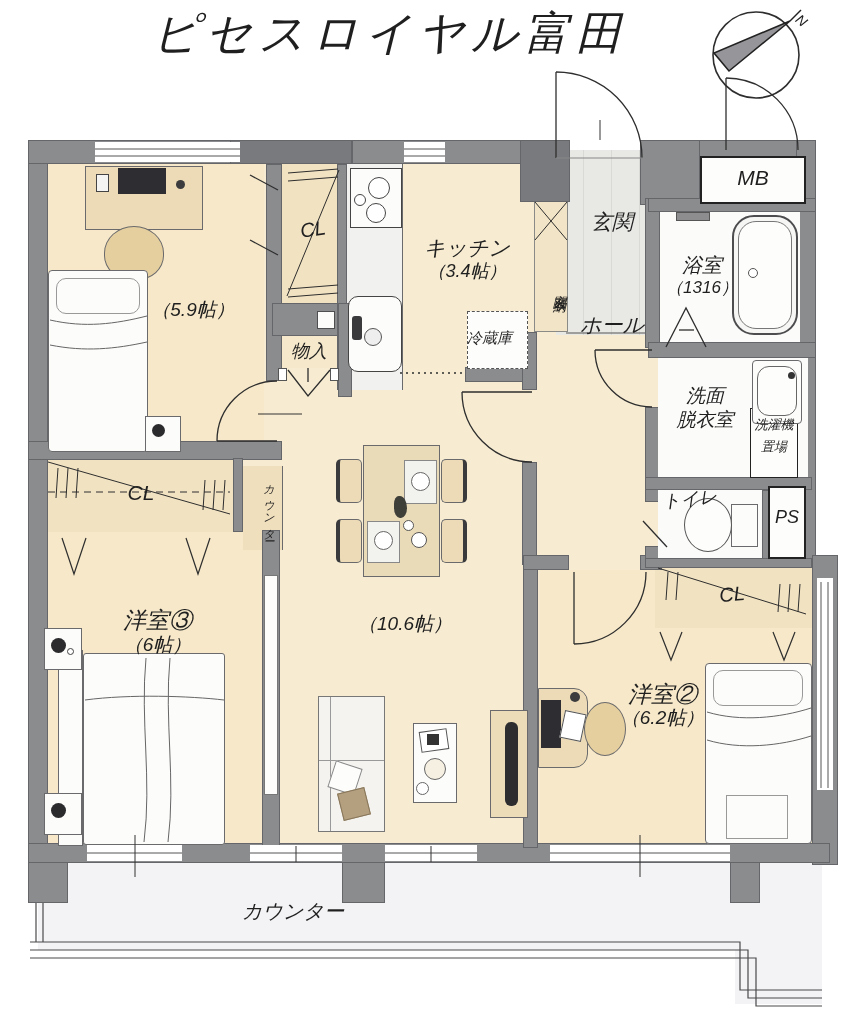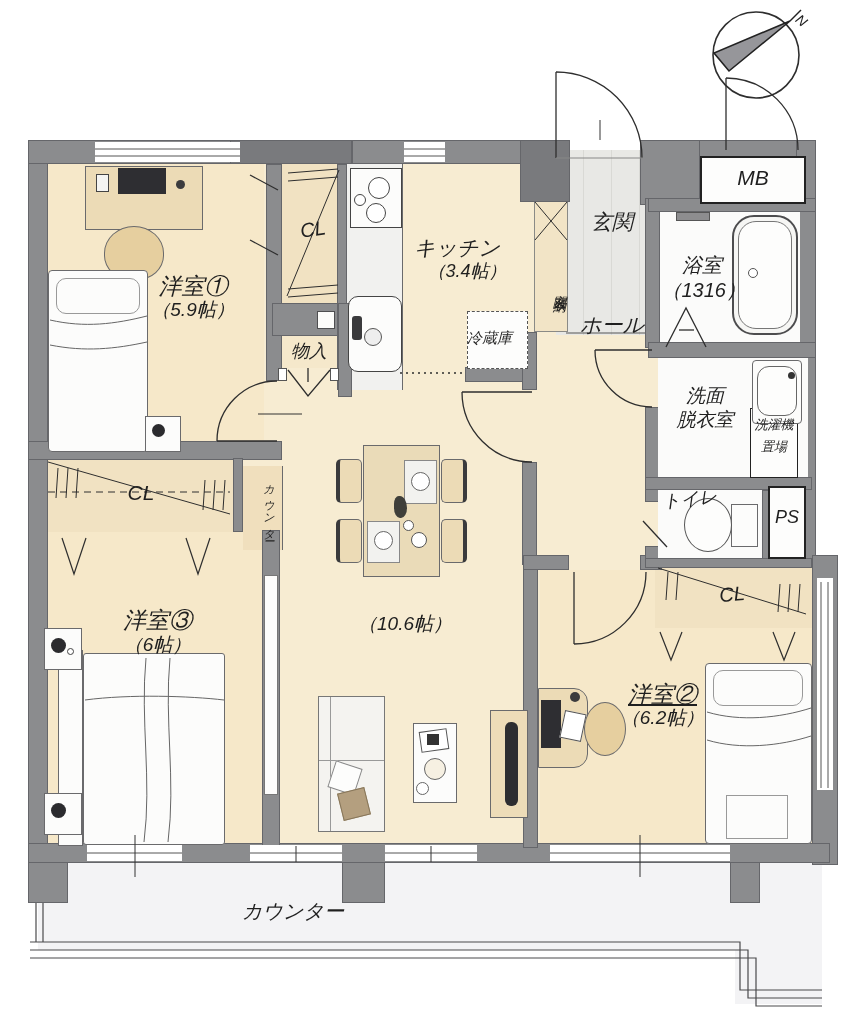--- a/index.html
+++ b/index.html
@@ -16,20 +16,21 @@
   .white{background:#fcfcfb;}
   .tan{background:#ecdbb6;}
   .outbox{position:absolute;box-sizing:border-box;background:#fdfdfc;border:2px solid #222;}
   svg.overlay{position:absolute;left:0;top:0;pointer-events:none;}
 </style>
 </head>
 <body>
 
 <div class="canvas">
 
+  <div class="lbl" style="left:140px;top:8px;width:500px;height:62px;font-size:46px;letter-spacing:6px;font-weight:500;">ピセスロイヤル富田</div>
 
   <svg class="abs" style="left:704px;top:6px;" width="120" height="104" viewBox="0 0 120 104">
     <circle cx="52" cy="49" r="43" fill="none" stroke="#2e2e2e" stroke-width="1.6"></circle>
     <polygon points="86,15 10,47 25,65" fill="#96969a" stroke="#222" stroke-width="1.6"></polygon>
     <line x1="86" y1="15" x2="97" y2="4" stroke="#222" stroke-width="1.4"></line>
     <text x="93" y="16" font-size="14" font-style="italic" fill="#1f1f1f" transform="rotate(40 93 12)">N</text>
   </svg>
 
   <div class="floor" style="left:48px;top:157px;width:766px;height:690px;background:#f7ecd2;"></div>
   <div class="floor" style="left:48px;top:164px;width:216px;height:278px;background:#f6e8c9;"></div>
@@ -292,42 +293,41 @@
       <path d="M146,658 C140,720 152,780 144,842"></path>
         <path d="M170,658 C164,720 176,780 168,842"></path>
       <path d="M85,700 C130,694 190,696 224,700"></path>
       <path d="M50,320 C85,328 115,324 147,316"></path>
         <path d="M50,345 C85,352 115,349 147,342"></path>
       <path d="M707,712 C740,722 780,718 811,708"></path>
         <path d="M707,740 C740,750 780,746 811,736"></path>
     </g>
   </svg>
 
-  <div class="lbl" style="left:118px;top:274px;width:150px;font-size:23px;">洋室①</div>
   <div class="lbl" style="left:118px;top:300px;width:150px;font-size:19px;">（5.9帖）</div>
-  <div class="lbl" style="left:390px;top:236px;width:134px;font-size:21px;">キッチン</div>
+  <div class="lbl" style="left:400px;top:236px;width:134px;font-size:21px;">キッチン</div>
   <div class="lbl" style="left:400px;top:262px;width:134px;font-size:18px;">（3.4帖）</div>
   <div class="lbl" style="left:570px;top:210px;width:84px;font-size:21px;">玄関</div>
   <div class="lbl" style="left:566px;top:313px;width:92px;font-size:21px;">ホール</div>
   <div class="lbl" style="left:700px;top:166px;width:106px;font-size:21px;">MB</div>
   <div class="lbl" style="left:660px;top:254px;width:84px;font-size:20px;font-family:Liberation Serif, serif;">浴室</div>
-  <div class="lbl" style="left:658px;top:279px;width:88px;font-size:20px;text-align:right;">（1316）</div>
+  <div class="lbl" style="left:658px;top:279px;width:88px;font-size:17px;">（1316）</div>
   <div class="lbl" style="left:662px;top:386px;width:86px;font-size:19px;">洗面</div>
   <div class="lbl" style="left:656px;top:410px;width:98px;font-size:19px;">脱衣室</div>
   <div class="lbl" style="left:750px;top:418px;width:48px;font-size:13px;">洗濯機</div>
   <div class="lbl" style="left:750px;top:440px;width:48px;font-size:13px;">置場</div>
   <div class="lbl" style="left:656px;top:490px;width:68px;font-size:18px;transform:rotate(-6deg);">トイレ</div>
   <div class="lbl" style="left:768px;top:508px;width:38px;font-size:18px;">PS</div>
   <div class="lbl" style="left:282px;top:218px;width:62px;font-size:20px;transform:rotate(-8deg);">CL</div>
   <div class="lbl" style="left:700px;top:583px;width:64px;font-size:20px;transform:rotate(-4deg);">CL</div>
   <div class="lbl" style="left:108px;top:481px;width:66px;font-size:21px;">CL</div>
   <div class="lbl" style="left:280px;top:342px;width:58px;font-size:18px;">物入</div>
   <div class="lbl vtext" style="left:538px;top:244px;width:28px;height:88px;font-size:13px;">玄関収納</div>
   <div class="lbl vtext" style="left:251px;top:464px;width:24px;height:86px;font-size:11px;">カウンター</div>
   <div class="lbl" style="left:467px;top:330px;width:42px;font-size:15px;">冷蔵庫</div>
   <div class="lbl" style="left:330px;top:614px;width:150px;font-size:19px;">（10.6帖）</div>
   <div class="lbl" style="left:95px;top:608px;width:125px;font-size:23px;">洋室③</div>
   <div class="lbl" style="left:95px;top:635px;width:125px;font-size:19px;">（6帖）</div>
-  <div class="lbl" style="left:595px;top:682px;width:135px;font-size:23px;text-decoration:underline;">洋室②</div>
+  <div class="lbl" style="left:595px;top:682px;width:135px;font-size:23px;">洋室②</div>
   <div class="lbl" style="left:595px;top:708px;width:135px;font-size:19px;">（6.2帖）</div>
   <div class="lbl" style="left:228px;top:900px;width:130px;font-size:20px;">カウンター</div>
 
 </div>
 
 </body></html>

